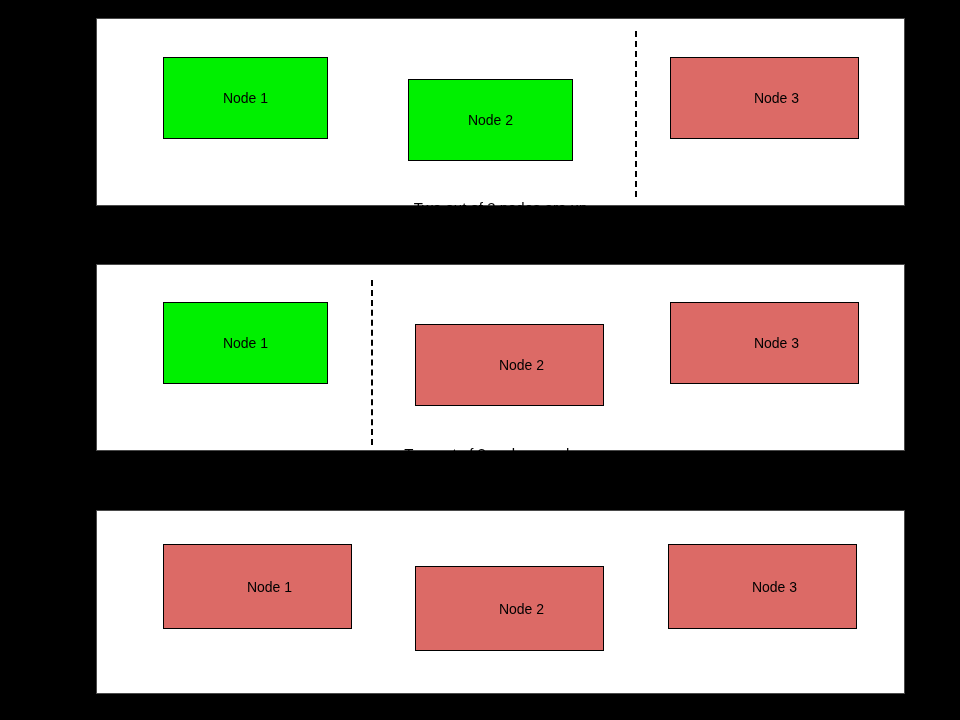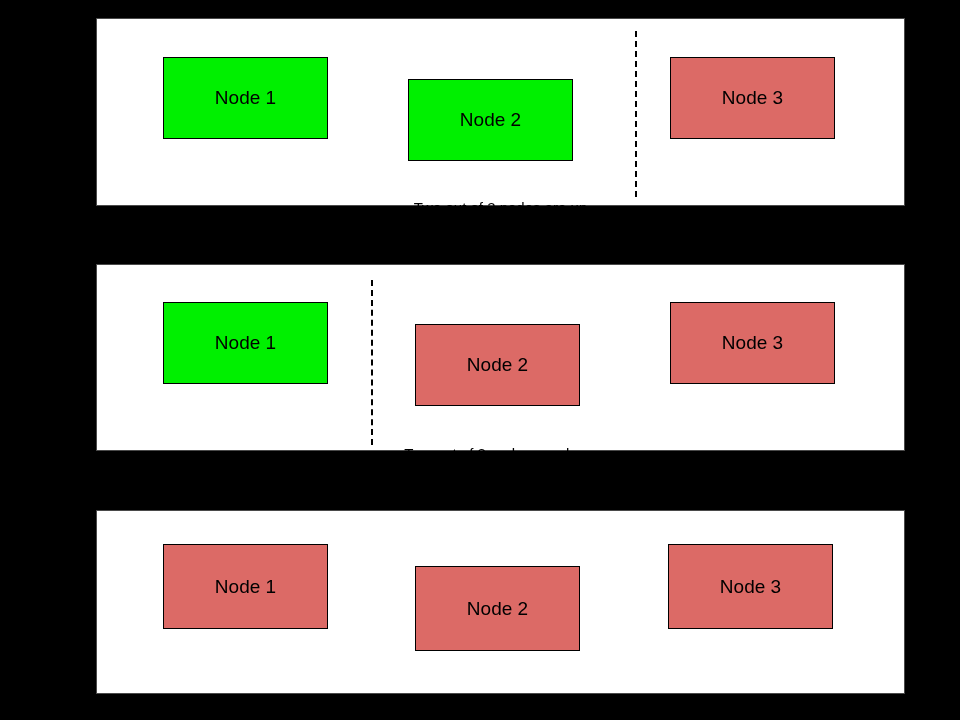--- a/index.html
+++ b/index.html
@@ -29,34 +29,34 @@
 
   .node {
     position: absolute;
     top: 37px;
     width: 163px;
     height: 80px;
     border: 1.5px solid var(--node-border, #000000);
     display: flex;
     align-items: center;
     justify-content: center;
-    font-size: 19px;
+    font-size: 14px;
     text-align: center;
   }
   .panel-1 .node { top: 38px; }
   .panel-3 .node { top: 33px; height: 83px; }
 
   .n1 { left: 66px; }
   .n2 { left: 311px; margin-top: 22px; }
   .n3 { left: 573px; }
   .panel-2 .n2, .panel-3 .n2 { left: 318px; }
   .panel-3 .n3 { left: 571px; }
 
   .node[data-status="up"]   { background: var(--node-up-fill, #00f000); }
-  .node[data-status="down"] { background: var(--node-down-fill, #dc6a66); }
+  .node[data-status="down"] { background: var(--node-down-fill, #dc6a66); padding-left: 24px; }
 
   .divider {
     position: absolute;
     width: 0;
     border-left: 2px dashed var(--divider, #000000);
   }
   .panel-1 .divider { left: 538px; top: 12px; height: 166px; }
   .panel-2 .divider { left: 274px; top: 15px; height: 165px; }
 
   .caption {

